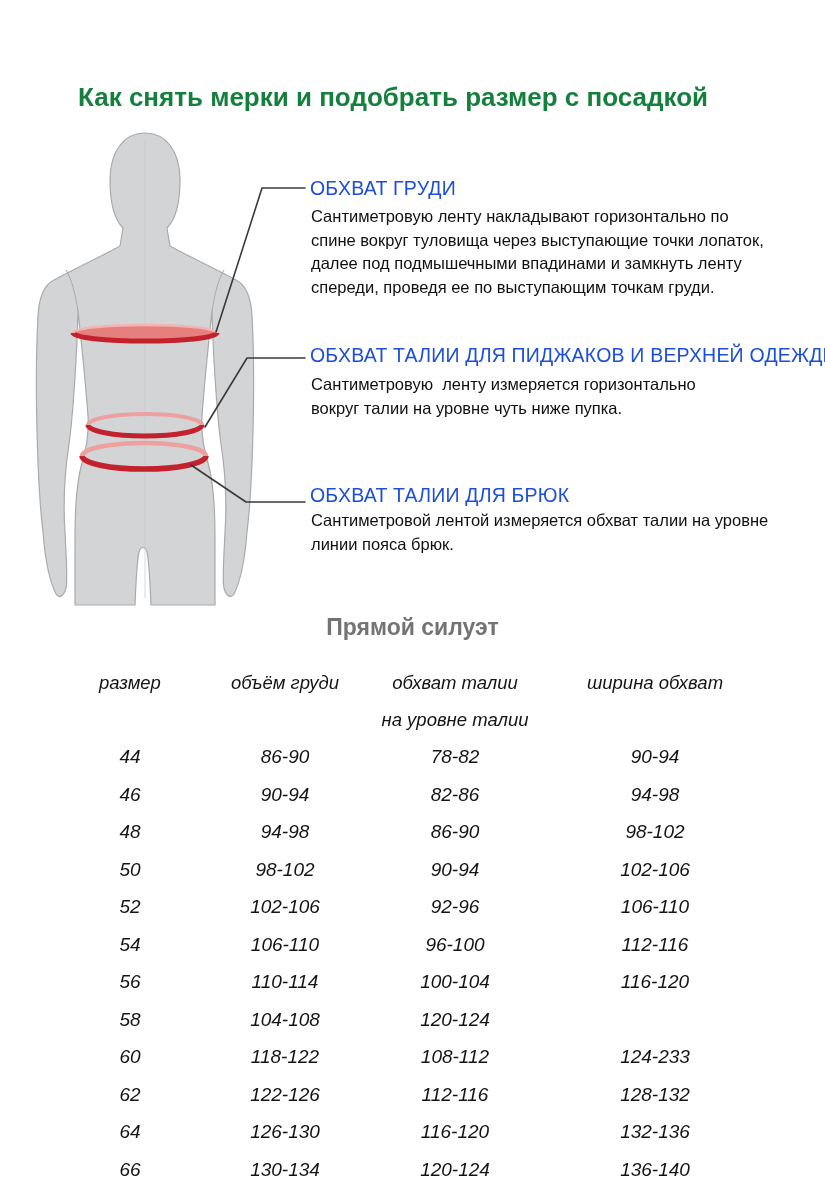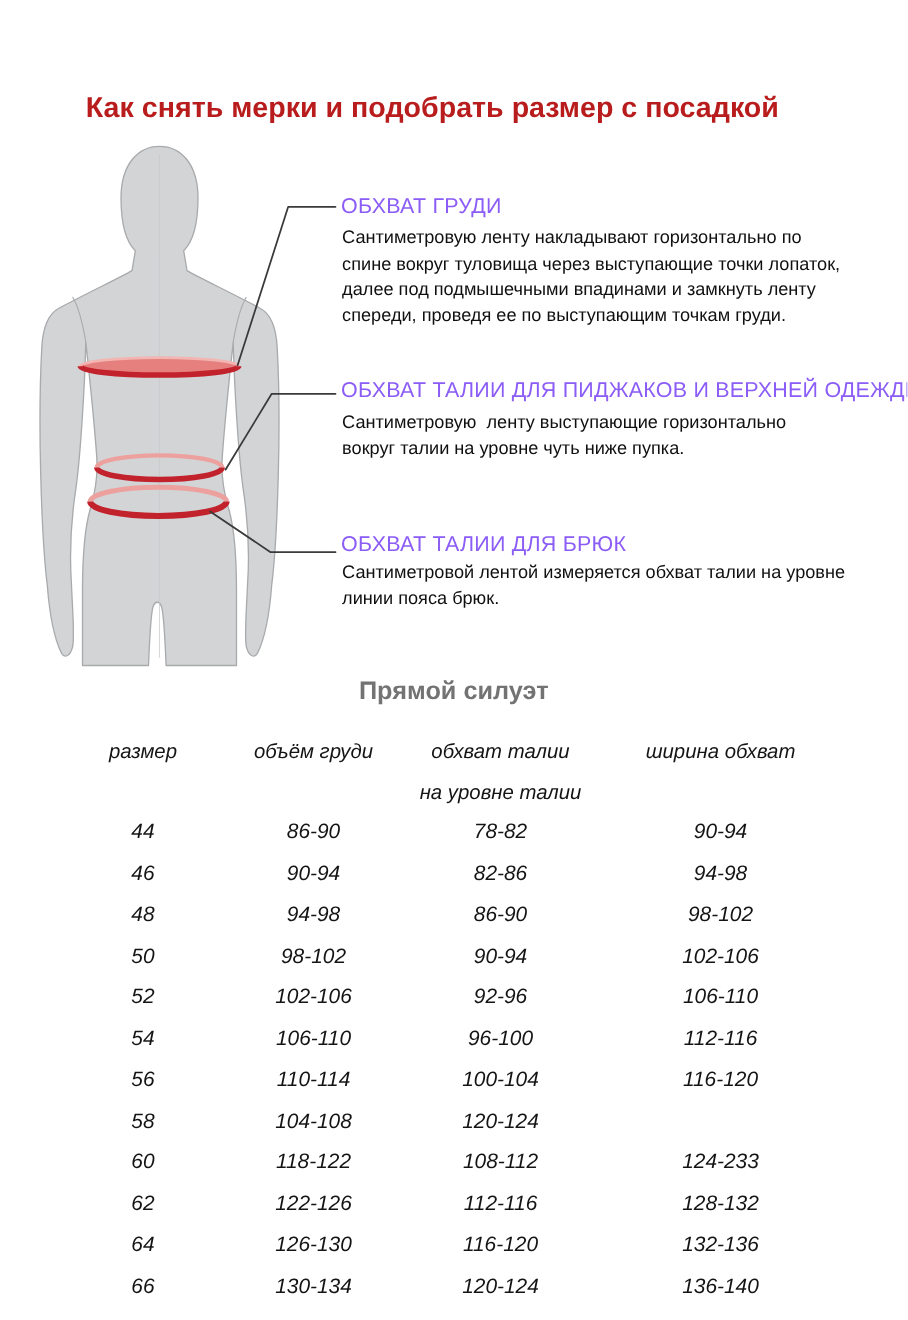--- a/index.html
+++ b/index.html
@@ -1,28 +1,28 @@
 <!DOCTYPE html>
 <html><head>
 <meta charset="utf-8">
 <style>
   html,body{margin:0;padding:0;background:#ffffff;}
   body{font-family:"Liberation Sans", sans-serif;color:#141414;}
   #page{position:relative;width:825px;height:1200px;background:#ffffff;overflow:hidden;}
 
   .page-title{
     position:absolute;left:78px;top:82px;
-    font-size:26px;font-weight:bold;line-height:30px;white-space:nowrap;color:#b91c1c;
+    font-size:26px;font-weight:bold;line-height:30px;white-space:nowrap;color:#15803d;
   }
 
   .fig{position:absolute;left:20px;top:118px;width:290px;height:492px;}
 
   .sec-h{
     position:absolute;left:310px;
-    font-size:19.5px;line-height:23px;white-space:nowrap;color:#8b5cf6;letter-spacing:.2px;
+    font-size:19.5px;line-height:23px;white-space:nowrap;color:#1d4ed8;letter-spacing:.2px;
   }
   .sec-p{
     position:absolute;left:311px;width:470px;
     font-size:16.5px;line-height:23.5px;white-space:pre-wrap;color:#101010;
   }
   #sec1-h{top:177px;} #sec1-p{top:205px;}
   #sec2-h{top:344px;} #sec2-p{top:373px;}
   #sec3-h{top:484px;} #sec3-p{top:509px;}
 
   .table-title{
@@ -119,21 +119,21 @@
     </g>
   </svg>
 
   <div id="sec1-h" class="sec-h">ОБХВАТ ГРУДИ</div>
   <div id="sec1-p" class="sec-p">Сантиметровую ленту накладывают горизонтально по
 спине вокруг туловища через выступающие точки лопаток,
 далее под подмышечными впадинами и замкнуть ленту
 спереди, проведя ее по выступающим точкам груди.</div>
 
   <div id="sec2-h" class="sec-h">ОБХВАТ ТАЛИИ ДЛЯ ПИДЖАКОВ И ВЕРХНЕЙ ОДЕЖДЫ</div>
-  <div id="sec2-p" class="sec-p">Сантиметровую  ленту выступающие горизонтально
+  <div id="sec2-p" class="sec-p">Сантиметровую  ленту измеряется горизонтально
 вокруг талии на уровне чуть ниже пупка.</div>
 
   <div id="sec3-h" class="sec-h">ОБХВАТ ТАЛИИ ДЛЯ БРЮК</div>
   <div id="sec3-p" class="sec-p">Сантиметровой лентой измеряется обхват талии на уровне
 линии пояса брюк.</div>
 
   <div class="table-title">Прямой силуэт</div>
 
   <div id="thead-line1" class="thead-row">
     <div>размер</div>

